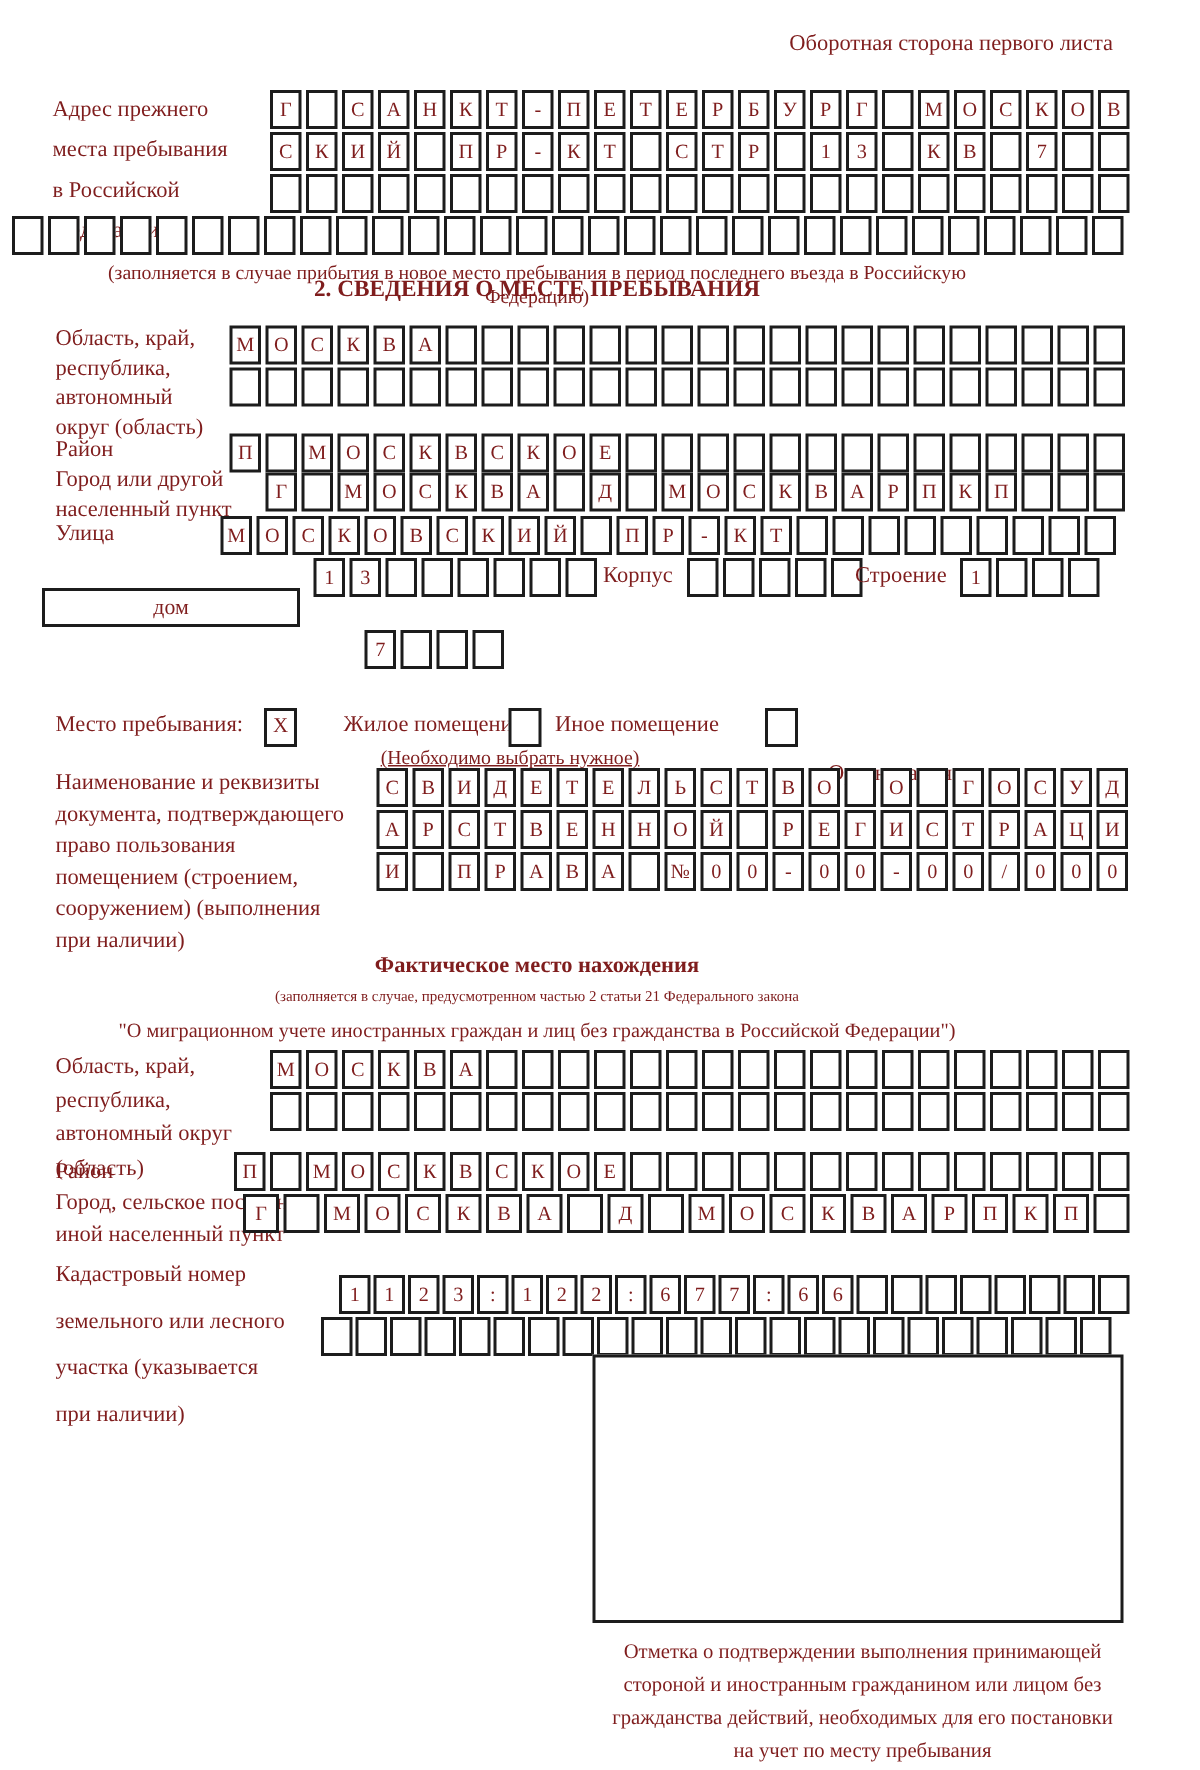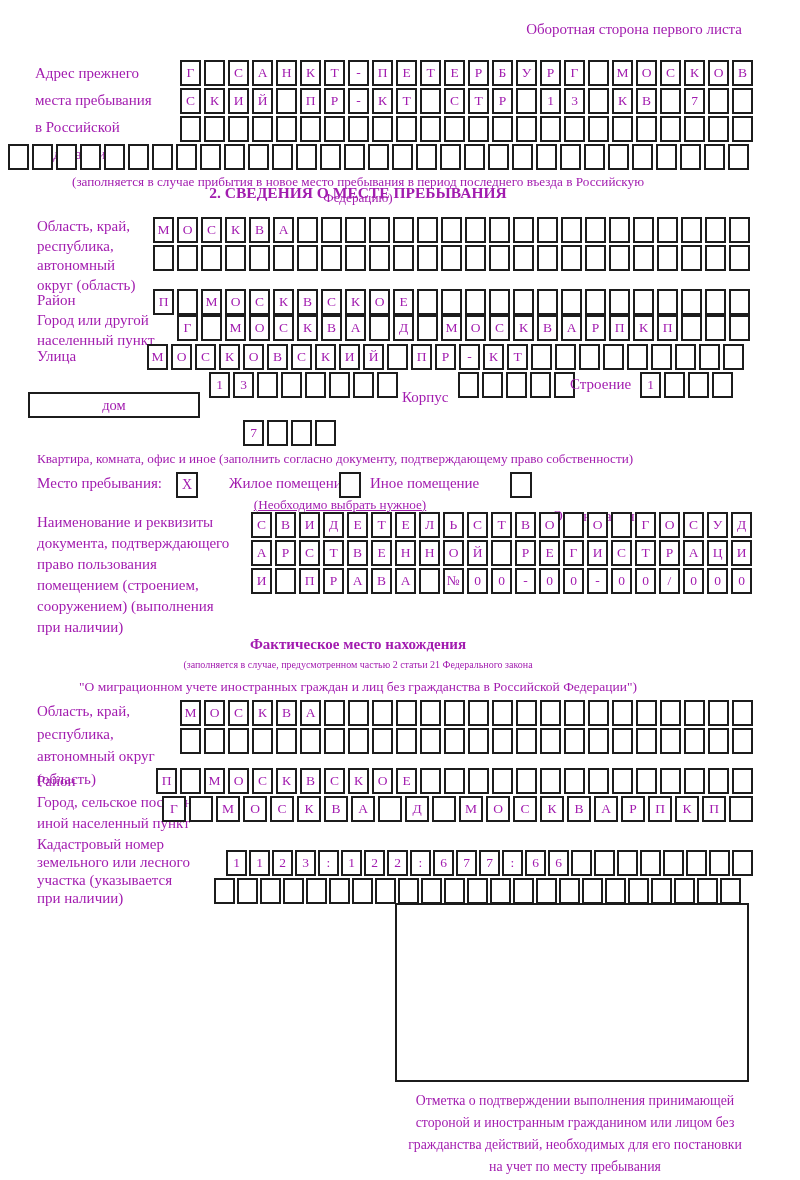--- a/index.html
+++ b/index.html
@@ -1,27 +1,27 @@
 <!DOCTYPE html>
 <html lang="ru"><head>
 <meta charset="utf-8">
 <style>
   html,body{margin:0;padding:0;background:#fff;}
   .page{
     position:relative;
     width:800px;height:1180px;
     background:#fff;
     font-family:"Liberation Serif","DejaVu Serif",serif;
-    color:#a21caf;
+    color:#7f1d1d;
     overflow:hidden;
   }
   .lbl{position:absolute;font-size:15px;line-height:19.5px;white-space:pre-line;}
   .lbl.lh21{line-height:21px;}
   .lbl.lh22{line-height:22.5px;}
-  .lbl.lh25{line-height:18px;}
+  .lbl.lh25{line-height:31px;}
   .lbl.lh27{line-height:27px;}
   .cap{position:absolute;font-size:13.2px;white-space:pre-line;}
   .center{left:0;width:636px;text-align:center;padding-left:40px;}
   .hdr{position:absolute;font-weight:bold;font-size:15.5px;}
   .cells{position:absolute;display:flex;}
   .cell{
     flex:none;width:17px;height:22px;
     border:2px solid #1c1c1c;margin-right:3px;
     display:flex;align-items:center;justify-content:center;
     font-size:13.5px;background:#fff;
@@ -313,21 +313,21 @@
   <div class="cells" style="left:209px;top:372px;">
       <div class="cell">1</div>
       <div class="cell">3</div>
       <div class="cell"></div>
       <div class="cell"></div>
       <div class="cell"></div>
       <div class="cell"></div>
       <div class="cell"></div>
       <div class="cell"></div>
     </div>
-  <div class="lbl" style="left:402px;top:388px;">Корпус</div>
+  <div class="lbl" style="left:402px;top:375px;">Корпус</div>
   <div class="cells" style="left:458px;top:372px;">
       <div class="cell"></div>
       <div class="cell"></div>
       <div class="cell"></div>
       <div class="cell"></div>
       <div class="cell"></div>
     </div>
   <div class="lbl" style="left:570px;top:375px;">Строение</div>
   <div class="cells" style="left:640px;top:372px;">
       <div class="cell">1</div>
@@ -335,21 +335,20 @@
       <div class="cell"></div>
       <div class="cell"></div>
     </div>
 
   <div class="cells" style="left:243px;top:420px;">
       <div class="cell">7</div>
       <div class="cell"></div>
       <div class="cell"></div>
       <div class="cell"></div>
     </div>
-  <div class="cap" style="left:37px;top:451px;">Квартира, комната, офис и иное (заполнить согласно документу, подтверждающему право собственности)</div>
 
   <div>
     <div class="lbl" style="left:37px;top:474px;">Место пребывания:</div>
     <div class="checkbox" style="left:176px;top:472px;">X</div>
     <div class="lbl" style="left:205px;top:474px;margin-left:24px;">Жилое помещение</div>
     <div class="checkbox" style="left:339px;top:472px;"></div>
     <div class="lbl" style="left:370px;top:474px;">Иное помещение</div>
     <div class="checkbox" style="left:510px;top:472px;"></div>
     <div class="lbl" style="left:552px;top:474px;margin-top:33px;">Организация</div>
   </div>

